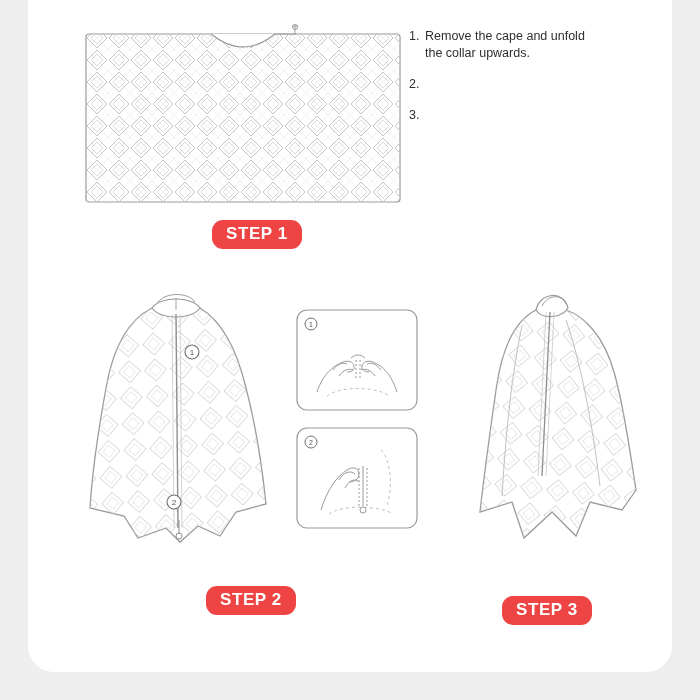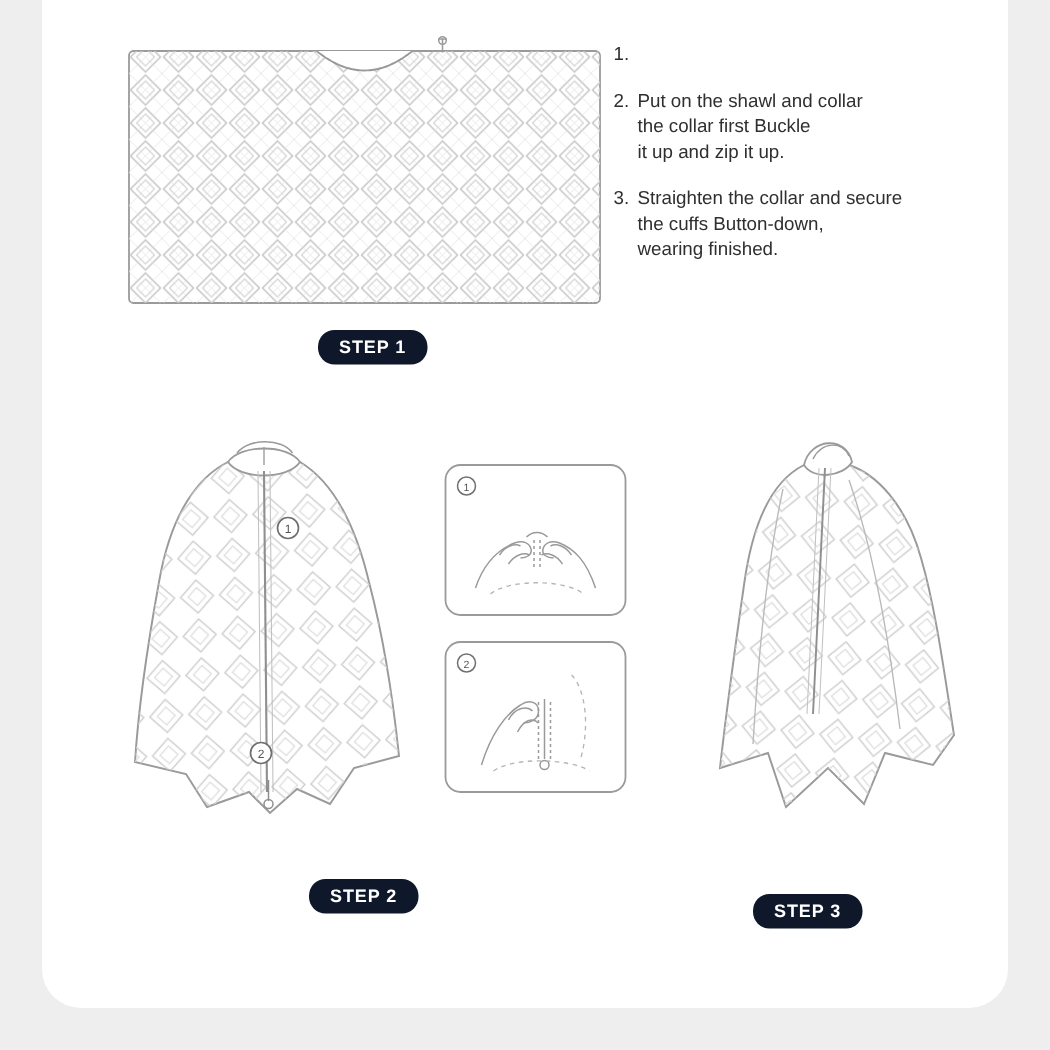--- a/index.html
+++ b/index.html
@@ -45,23 +45,23 @@
   .instr-text {
     font-size: 12.5px;
     color: #2f2f2f;
     line-height: 17px;
     white-space: pre-line;
   }
 
   
   .step-badge {
     position: absolute;
-    background: #0f172a;
+    background: #ef4444;
     color: #ffffff;
-    font-size: 12px;
+    font-size: 17px;
     font-weight: bold;
     letter-spacing: 0.6px;
     border-radius: 11px;
     padding: 4px 14px 5px;
     text-align: center;
   }
   #badge1 { left: 184px; top: 220px; }
   #badge2 { left: 178px; top: 586px; }
   #badge3 { left: 474px; top: 596px; }
 
@@ -75,32 +75,28 @@
   #fig4 { left: 430px; top: 280px; }
 </style>
 </head>
 <body>
 
 <div class="page">
 
   <div class="instructions">
     <div class="instr-item">
       <div class="instr-num">1.</div>
+      <div class="instr-text">Remove the cape and unfold
+the collar upwards.</div>
     </div>
     <div class="instr-item">
       <div class="instr-num">2.</div>
-      <div class="instr-text">Put on the shawl and collar
-the collar first Buckle
-it up and zip it up.</div>
     </div>
     <div class="instr-item">
       <div class="instr-num">3.</div>
-      <div class="instr-text">Straighten the collar and secure
-the cuffs Button-down,
-wearing finished.</div>
     </div>
   </div>
 
   <div class="fig" id="fig1">
     <svg width="320" height="190" viewBox="0 0 320 190">
       <defs>
         <pattern id="diamonds" width="22" height="22" patternUnits="userSpaceOnUse" patternTransform="translate(3,3)">
           <rect x="0" y="0" width="22" height="22" fill="none"></rect>
           <path d="M11 1 L21 11 L11 21 L1 11 Z" fill="none" stroke="#c6c6c6" stroke-width="1"></path>
           <path d="M11 5 L17 11 L11 17 L5 11 Z" fill="none" stroke="#d3d3d3" stroke-width="0.8"></path>

